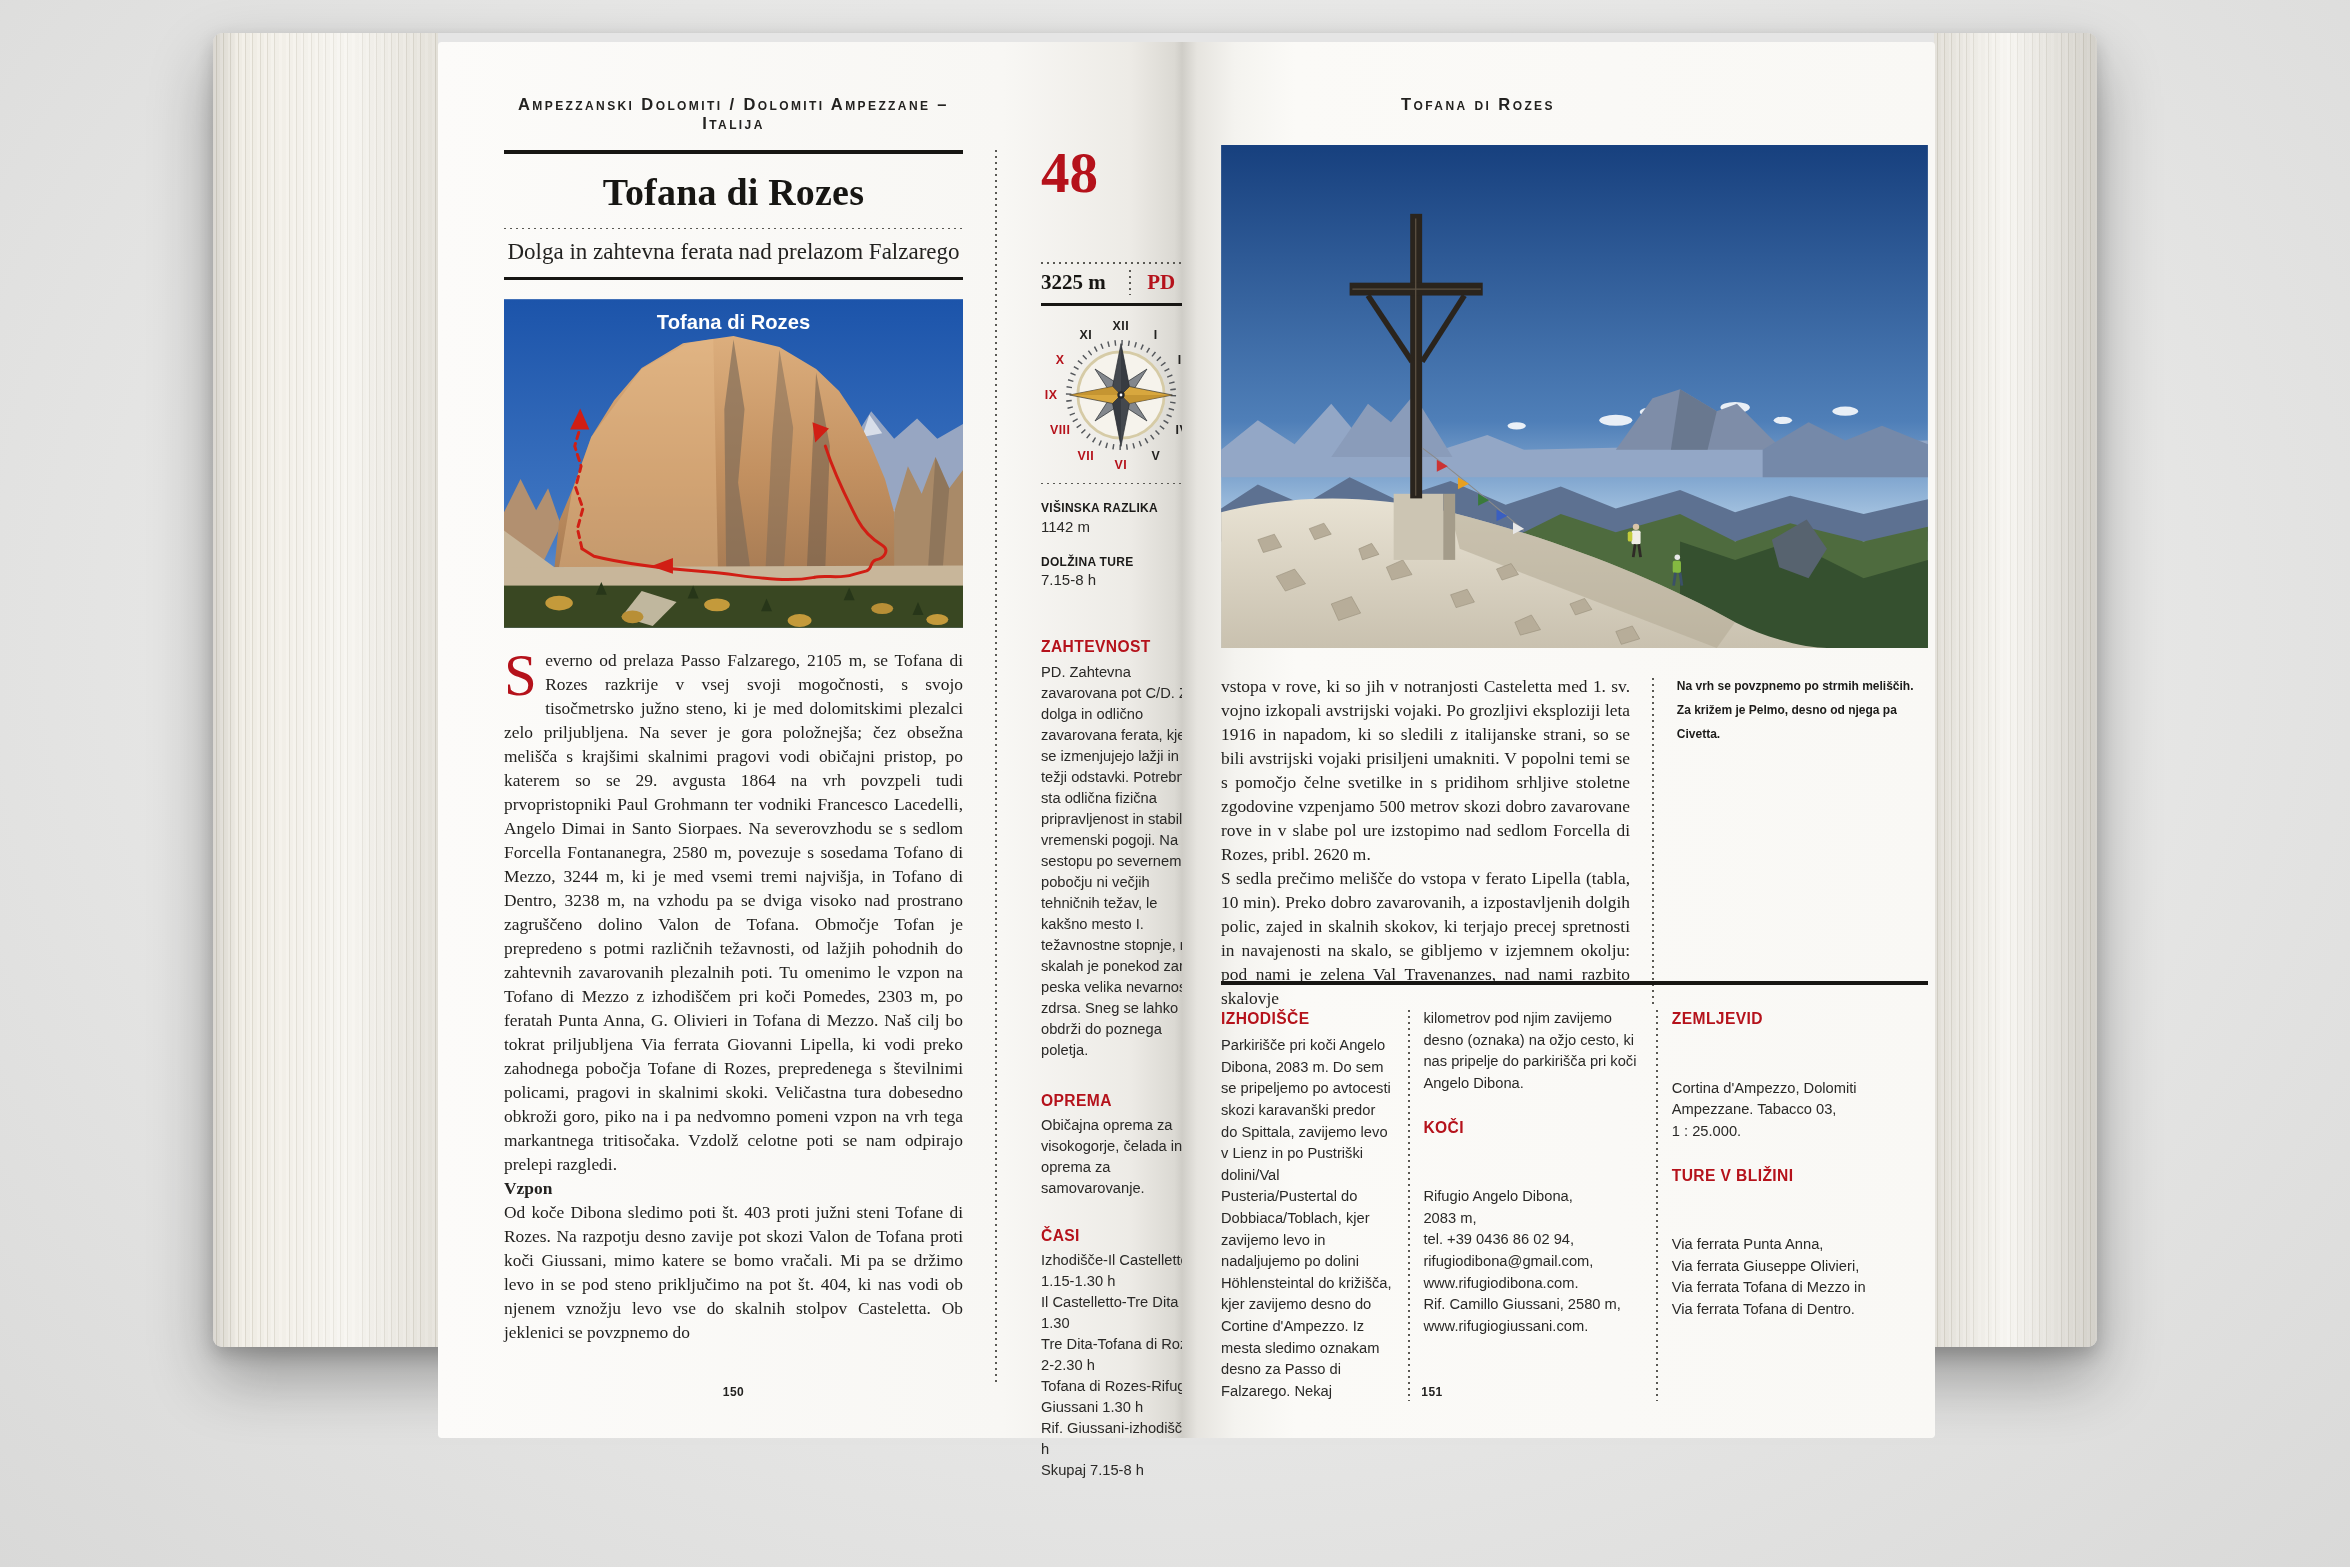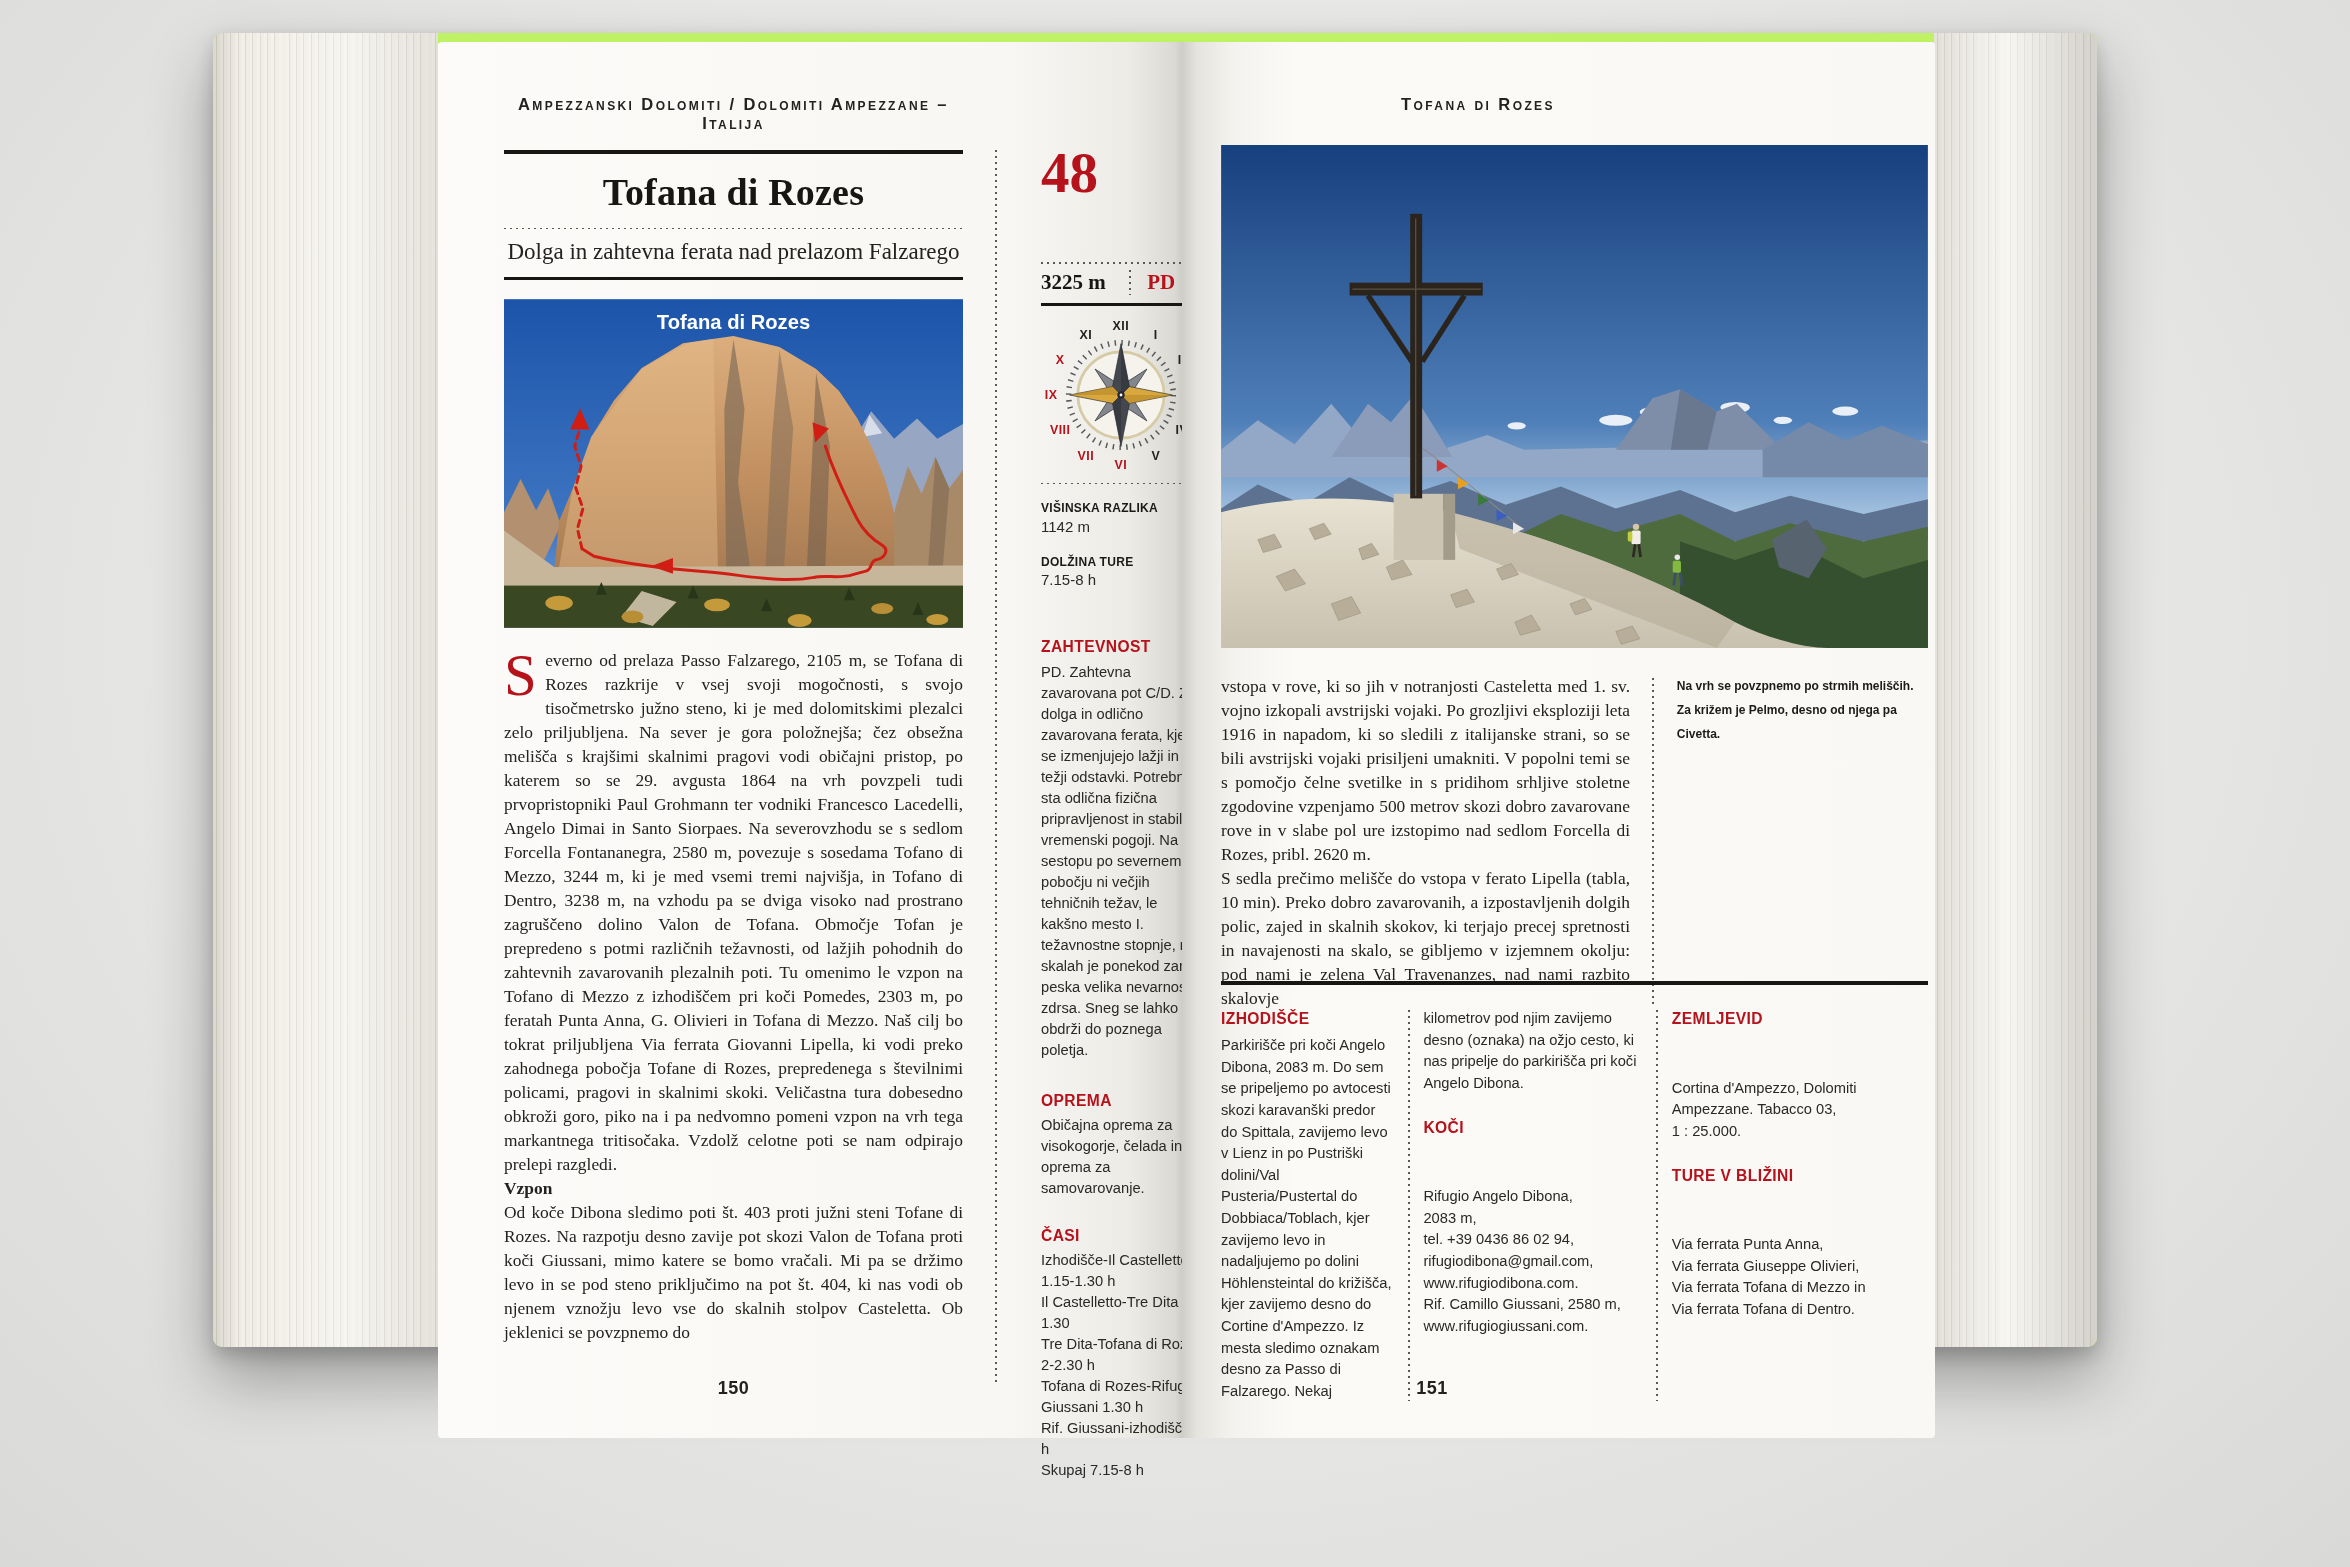--- a/index.html
+++ b/index.html
@@ -4,21 +4,21 @@
 <style>
   html,body{margin:0;padding:0;}
   body{
     width:2351px;height:1568px;overflow:hidden;
     background:radial-gradient(ellipse at 50% 40%, #f0f0ef 0%, #e7e7e6 55%, #d9d9d8 100%);
     font-family:"Liberation Sans", sans-serif;
     -webkit-font-smoothing:antialiased;
   }
   .book{
     position:absolute;left:213px;top:33px;width:1884px;height:1314px;
-    border-radius:9.2px;background:#bef264;
+    border-radius:9.2px;background:#e5e5e5;
     box-shadow:0 31px 64px rgba(0,0,0,.32), 0 7.3px 18.4px rgba(0,0,0,.18);
   }
   .fan-left{
     position:absolute;left:0;top:0;bottom:0;width:225px;border-radius:9.2px 0 0 9.2px;
     background:
       linear-gradient(90deg, rgba(0,0,0,.10) 0%, rgba(0,0,0,0) 12%, rgba(255,255,255,.4) 60%, rgba(0,0,0,.05) 100%),
       repeating-linear-gradient(90deg,#f3f0e9 0 2.8px,#dcd8cd 2.8px 3.7px,#efece4 3.7px 7.3px);
   }
   .fan-right{
     position:absolute;right:0;top:0;bottom:0;width:163px;border-radius:0 9.2px 9.2px 0;
@@ -50,21 +50,21 @@
     text-align:center;
   }
   .serif{font-family:"Liberation Serif","DejaVu Serif",serif;}
   .bodytext{
     font-family:"Liberation Serif","DejaVu Serif",serif;
     font-size:17.4px;line-height:24px;text-align:justify;color:#232220;
   }
   .dotted-h{height:1.8px;background:repeating-linear-gradient(90deg,#5a5954 0 1.8px,transparent 1.8px 6px);}
   .dotted-v{width:1.8px;background:repeating-linear-gradient(180deg,#5a5954 0 1.8px,transparent 1.8px 6px);}
   .prelines{white-space:pre-line;margin-top:48px;}
-  .pageno{font-weight:700;font-size:18px;color:#232220;text-align:center;letter-spacing:0.5px;}
+  .pageno{font-weight:700;font-size:12px;color:#232220;text-align:center;letter-spacing:0.5px;}
 
   
   .pl-header{position:absolute;top:53px;left:66px;width:459px;}
   .pl-main{position:absolute;top:108px;left:66px;width:459px;}
   .title-block{border-top:4.6px solid #171613;border-bottom:3.7px solid #171613;}
   .title{font-size:38px;font-weight:700;text-align:center;color:#171613;padding:15.6px 0 13.8px;letter-spacing:0.2px;}
   .subtitle{font-size:23px;text-align:center;color:#232220;padding:10px 0 12px;}
   .photo-frame{position:relative;margin-top:18.4px;width:459px;height:329px;overflow:hidden;}
   .dropcap{
     float:left;font-family:"Liberation Serif","DejaVu Serif",serif;

